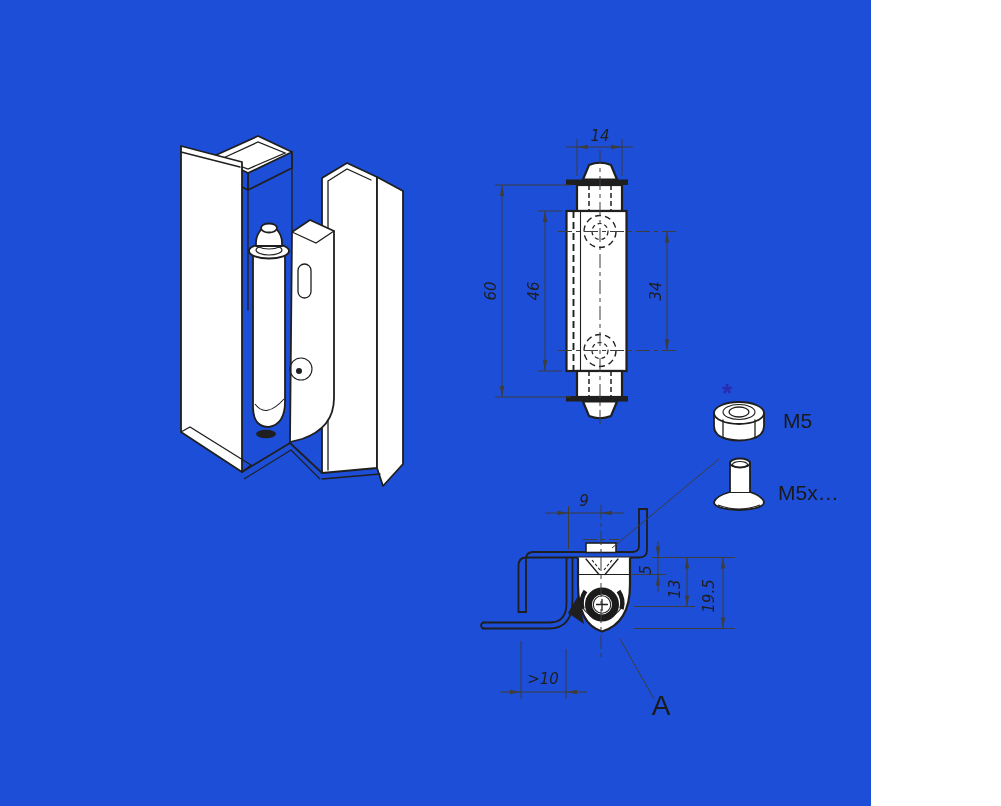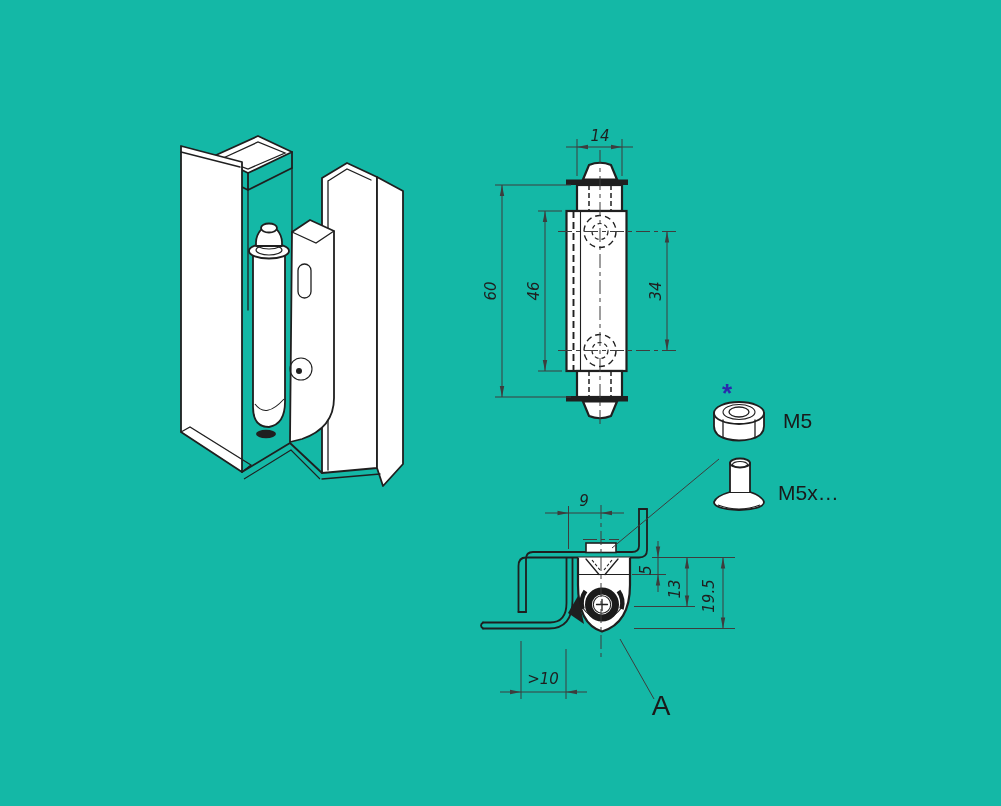--- a/index.html
+++ b/index.html
@@ -1,16 +1,16 @@
 <!DOCTYPE html>
 <html><head>
 <meta charset="utf-8">
 <style>
   html,body{margin:0;padding:0;background:#ffffff;}
-  .stage{width:1001px;height:806px;position:relative;background:#14b8a6;overflow:hidden;}
+  .stage{width:871px;height:806px;position:relative;background:#1d4ed8;overflow:hidden;}
   svg{display:block;}
   .outl{stroke:#1f1f1f;stroke-width:1.8;fill:none;stroke-linejoin:round;stroke-linecap:round;}
   .outl2{stroke:#1f1f1f;stroke-width:2.2;fill:none;stroke-linejoin:miter;}
   .det{stroke:#1f1f1f;stroke-width:1.3;fill:none;stroke-linecap:round;}
   .thin{stroke:#1f1f1f;stroke-width:1.1;fill:none;}
   .wfill{fill:#ffffff;}
   .dfill{fill:#1f1f1f;stroke:none;}
   .dim{stroke:#3d3d3d;stroke-width:1;fill:none;}
   .dimfill{fill:#3d3d3d;stroke:none;}
   .hid{stroke:#1f1f1f;stroke-width:1.9;fill:none;stroke-dasharray:7 4;}

